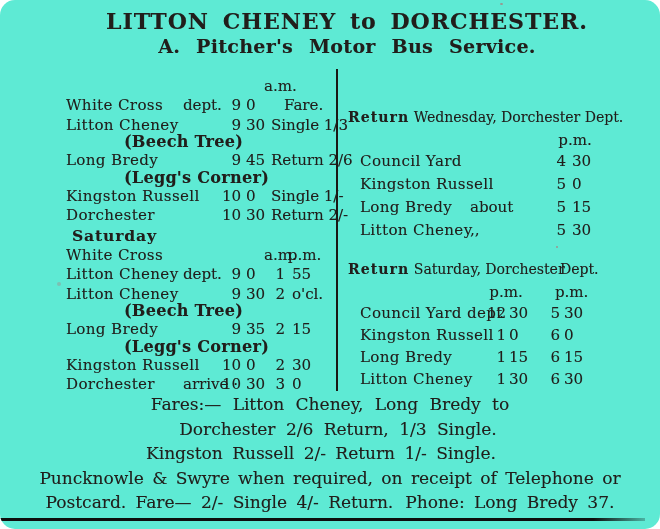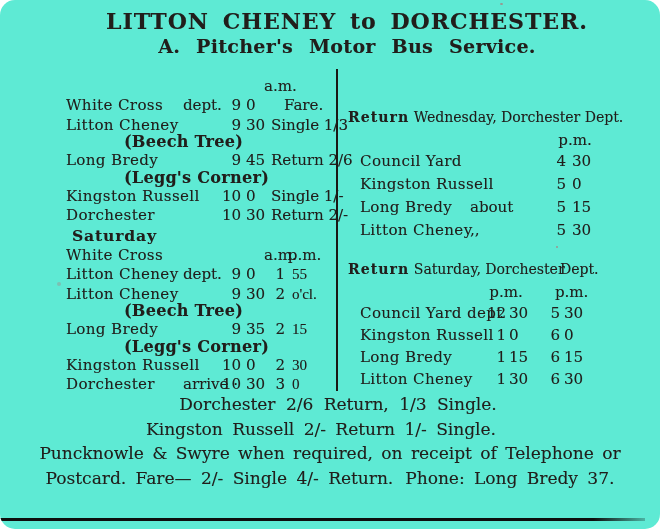--- a/index.html
+++ b/index.html
@@ -21,21 +21,21 @@
   .divider{position:absolute;left:336px;top:69px;width:2px;height:322px;background:#1a1814;}
   
   .leftcol{position:absolute;left:64px;top:76px;width:272px;}
   .lrow{display:grid;grid-template-columns:117px 40px 20px 26px 18px 1fr;
         height:19.5px;line-height:19.5px;font-size:15px;white-space:nowrap;}
   .lrow .nm {grid-column:1;padding-left:2px;letter-spacing:0.4px;}
   .lrow .lbl{grid-column:2;padding-left:2px;}
   .lrow .h  {grid-column:3;text-align:right;}
   .lrow .m  {grid-column:4;padding-left:5px;}
   .lrow .h2c{grid-column:5;text-align:right;}
-  .lrow .m2c{grid-column:6;padding-left:7px;font-family:Liberation Serif, serif;}
+  .lrow .m2c{grid-column:6;padding-left:7px;}
   .lrow .fare{grid-column:5/7;padding-left:4px;}
   .lrow .fare.fhdr{padding-left:17px;}
   .lrow .amh{grid-column:3/5;text-align:center;margin-left:43px;}
   .lrow .pmh{grid-column:5/7;text-align:center;padding-left:6px;}
   .lday{height:20px;line-height:20px;}
   .lday .nm{font-weight:bold;letter-spacing:0.9px;padding-left:8px;font-size:15.5px;}
   .lnote{height:16px;line-height:14px;font-size:16px;font-weight:bold;
          padding-left:60px;letter-spacing:0.3px;white-space:nowrap;}
   
   .rightcol{position:absolute;left:346px;top:104px;width:296px;}
@@ -264,20 +264,21 @@
         <span class="h1">1</span>
         <span class="m1">30</span>
         <span class="h2">6</span>
         <span class="m2">30</span>
       </div>
     </div>
 
   </div>
 
   <div class="footer">
+    <div class="f0">Fares:— Litton Cheney, Long Bredy to</div>
     <div class="f1">Dorchester 2/6 Return, 1/3 Single.</div>
     <div class="f2">Kingston Russell 2/- Return 1/- Single.</div>
     <div class="f3">Puncknowle &amp; Swyre when required, on receipt of Telephone or</div>
     <div class="f4">
       <span>Postcard. Fare— 2/- Single 4/- Return.</span>
       <span>Phone: Long Bredy 37.</span>
     </div>
   </div>
 
   <div class="bottomrule"></div>

